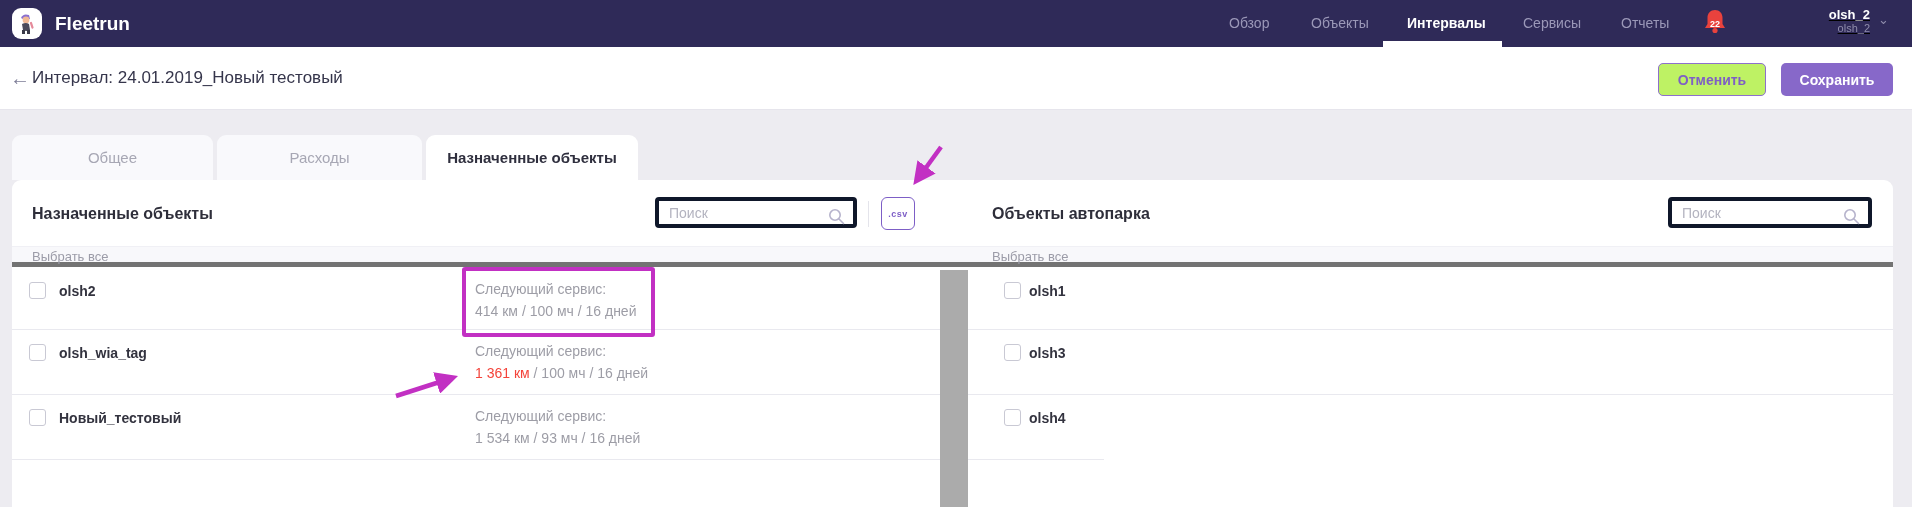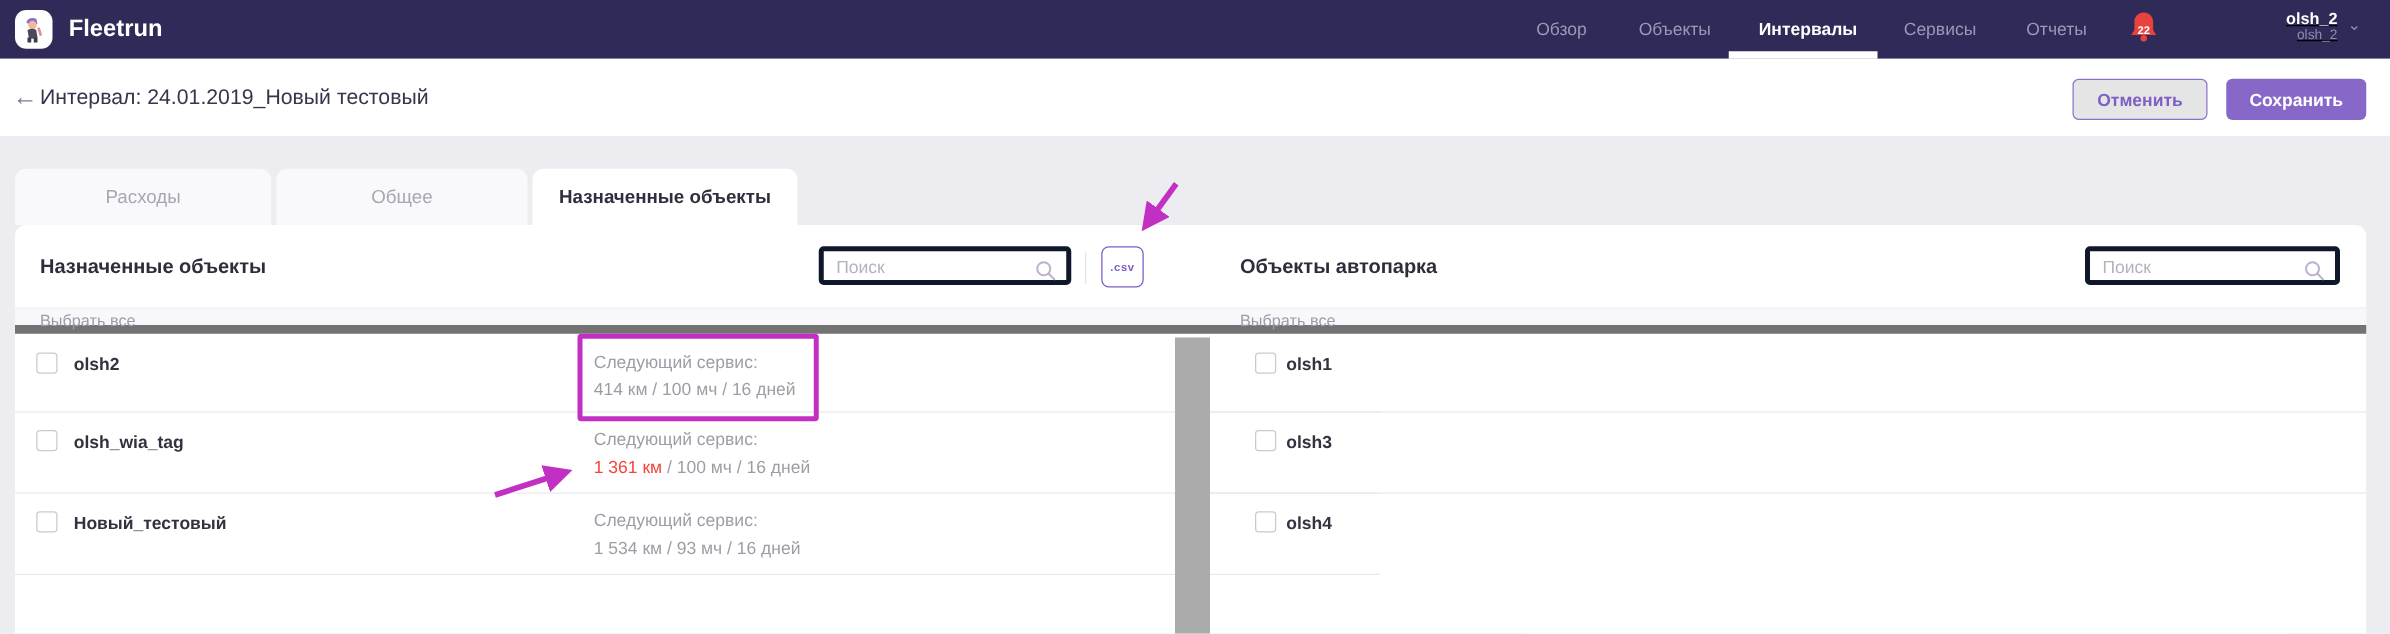--- a/index.html
+++ b/index.html
@@ -28,21 +28,21 @@
   .user-account { color:#8f8cab; font-size:11px; line-height:13px; }
   .chevron { left:1878px; top:12px; color:#8f8cab; font-size:13px; }
 
   
   .page-header { left:0; top:47px; width:1912px; height:63px; background:#fff; border-bottom:1px solid #e6e5ec; }
   .back-arrow { left:10px; top:0; line-height:62px; font-size:20px; color:#7c7c96; cursor:pointer; }
   .page-title { left:32px; top:0; line-height:62px; font-size:17px; color:#35354b; font-weight:500; }
   .btn { top:16px; height:33px; border-radius:5px; font-size:14px; font-weight:bold;
          display:flex; align-items:center; justify-content:center; cursor:pointer;
          font-family:"Liberation Sans",sans-serif; }
-  .btn-cancel { left:1658px; width:108px; background:#e5e5e5; border:1px solid #8d70cc; color:#7e5fc5; }
+  .btn-cancel { left:1658px; width:108px; background:#bef264; border:1px solid #8d70cc; color:#7e5fc5; }
   .btn-save { left:1781px; width:112px; background:#8768c9; border:none; color:#fff; }
 
   
   .tabs { left:12px; top:135px; display:flex; }
   .tab { height:45px; border-radius:9px 9px 0 0; display:flex; align-items:center; justify-content:center;
          font-size:15px; margin-right:4px; cursor:pointer; }
   .tab.inactive { background:#f9f9fc; color:#a7a7b4; }
   .tab.active { background:#ffffff; color:#2f2f3e; font-weight:bold; }
   .tab-1 { width:201px; } .tab-2 { width:205px; } .tab-3 { width:212px; }
 
@@ -54,21 +54,21 @@
                       padding:0 34px 0 10px; font-size:14px; color:#55555f;
                       font-family:"Liberation Sans",sans-serif; }
   .search-box input::placeholder { color:#b3b3bf; }
   .search-icon { position:absolute; right:8px; top:7px; }
   .v-divider { left:856px; top:21px; width:1px; height:26px; background:#e4e4eb; }
   .csv-btn { left:869px; top:17px; width:34px; height:33px; border:1px solid #7d5ec6; border-radius:6px;
              background:#fff; color:#7d5ec6; font-size:9px; font-weight:bold; letter-spacing:.5px;
              display:flex; align-items:center; justify-content:center; cursor:pointer; }
 
   .select-band { left:0; top:66px; width:1881px; height:21px; background:#f8f8fb;
-                 border-top:1px solid #f0f0f5; border-bottom:7px solid #737373; }
+                 border-top:1px solid #f0f0f5; border-bottom:5px solid #737373; }
   .select-all { top:0; line-height:19px; font-size:13px; color:#9c9ca8; cursor:pointer; }
 
   .list { top:88px; }
   .list-left { left:0; width:1092px; }
   .list-right { left:956px; width:925px; }
   .row { position:relative; border-bottom:1px solid #e9e9ef; height:65px; }
   .list-left .row:first-child, .list-right .row:first-child { height:62px; }
   .list-right .row:last-child { height:120px; border-bottom:none; }
   .checkbox { position:absolute; top:14px; width:17px; height:17px; border:1px solid #c9c9d4;
               border-radius:3px; background:#fff; cursor:pointer; }
@@ -128,22 +128,22 @@
 </div>
 
 <div class="abs page-header">
   <span class="abs back-arrow">←</span>
   <span class="abs page-title">Интервал: 24.01.2019_Новый тестовый</span>
   <button class="abs btn btn-cancel">Отменить</button>
   <button class="abs btn btn-save">Сохранить</button>
 </div>
 
 <div class="abs tabs">
+  <div class="tab tab-1 inactive">Общее</div>
   <div class="tab tab-2 inactive">Расходы</div>
-  <div class="tab tab-1 inactive">Общее</div>
   <div class="tab tab-3 active">Назначенные объекты</div>
 </div>
 
 <div class="abs panel">
 
   <div class="abs panel-title" style="left:20px">Назначенные объекты</div>
 
   <div class="abs search-box" style="left:643px; width:202px;">
     <input type="text" placeholder="Поиск" style="">
     <svg class="search-icon" width="17" height="17" viewBox="0 0 17 17">

